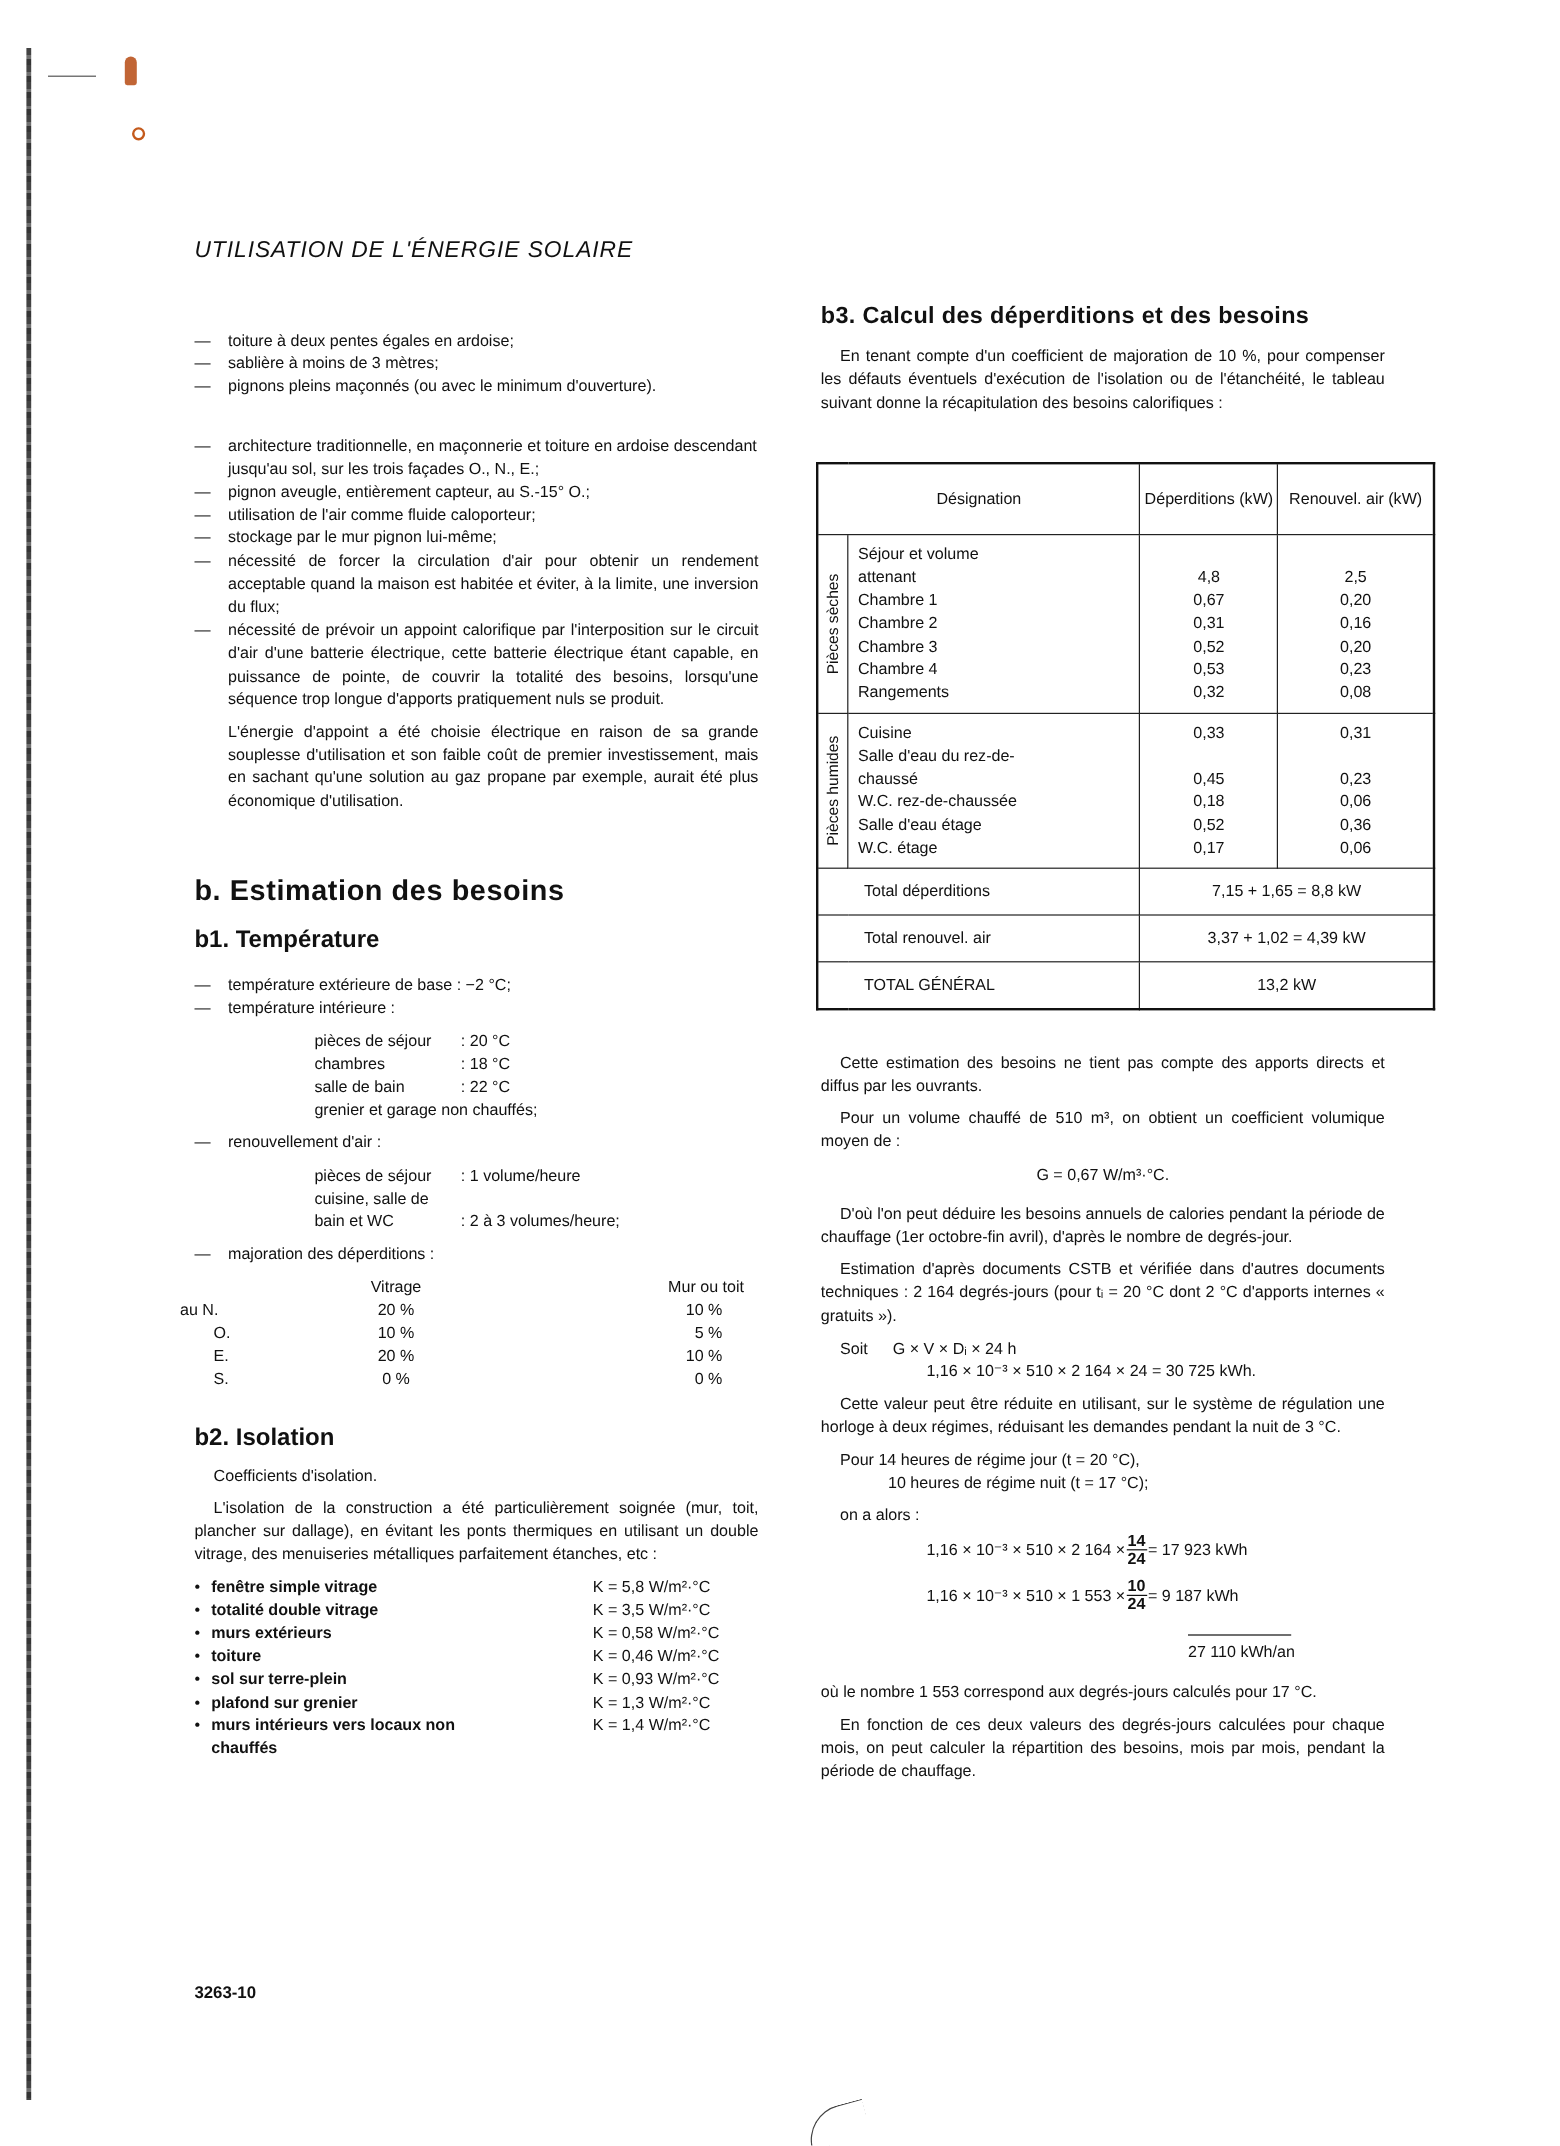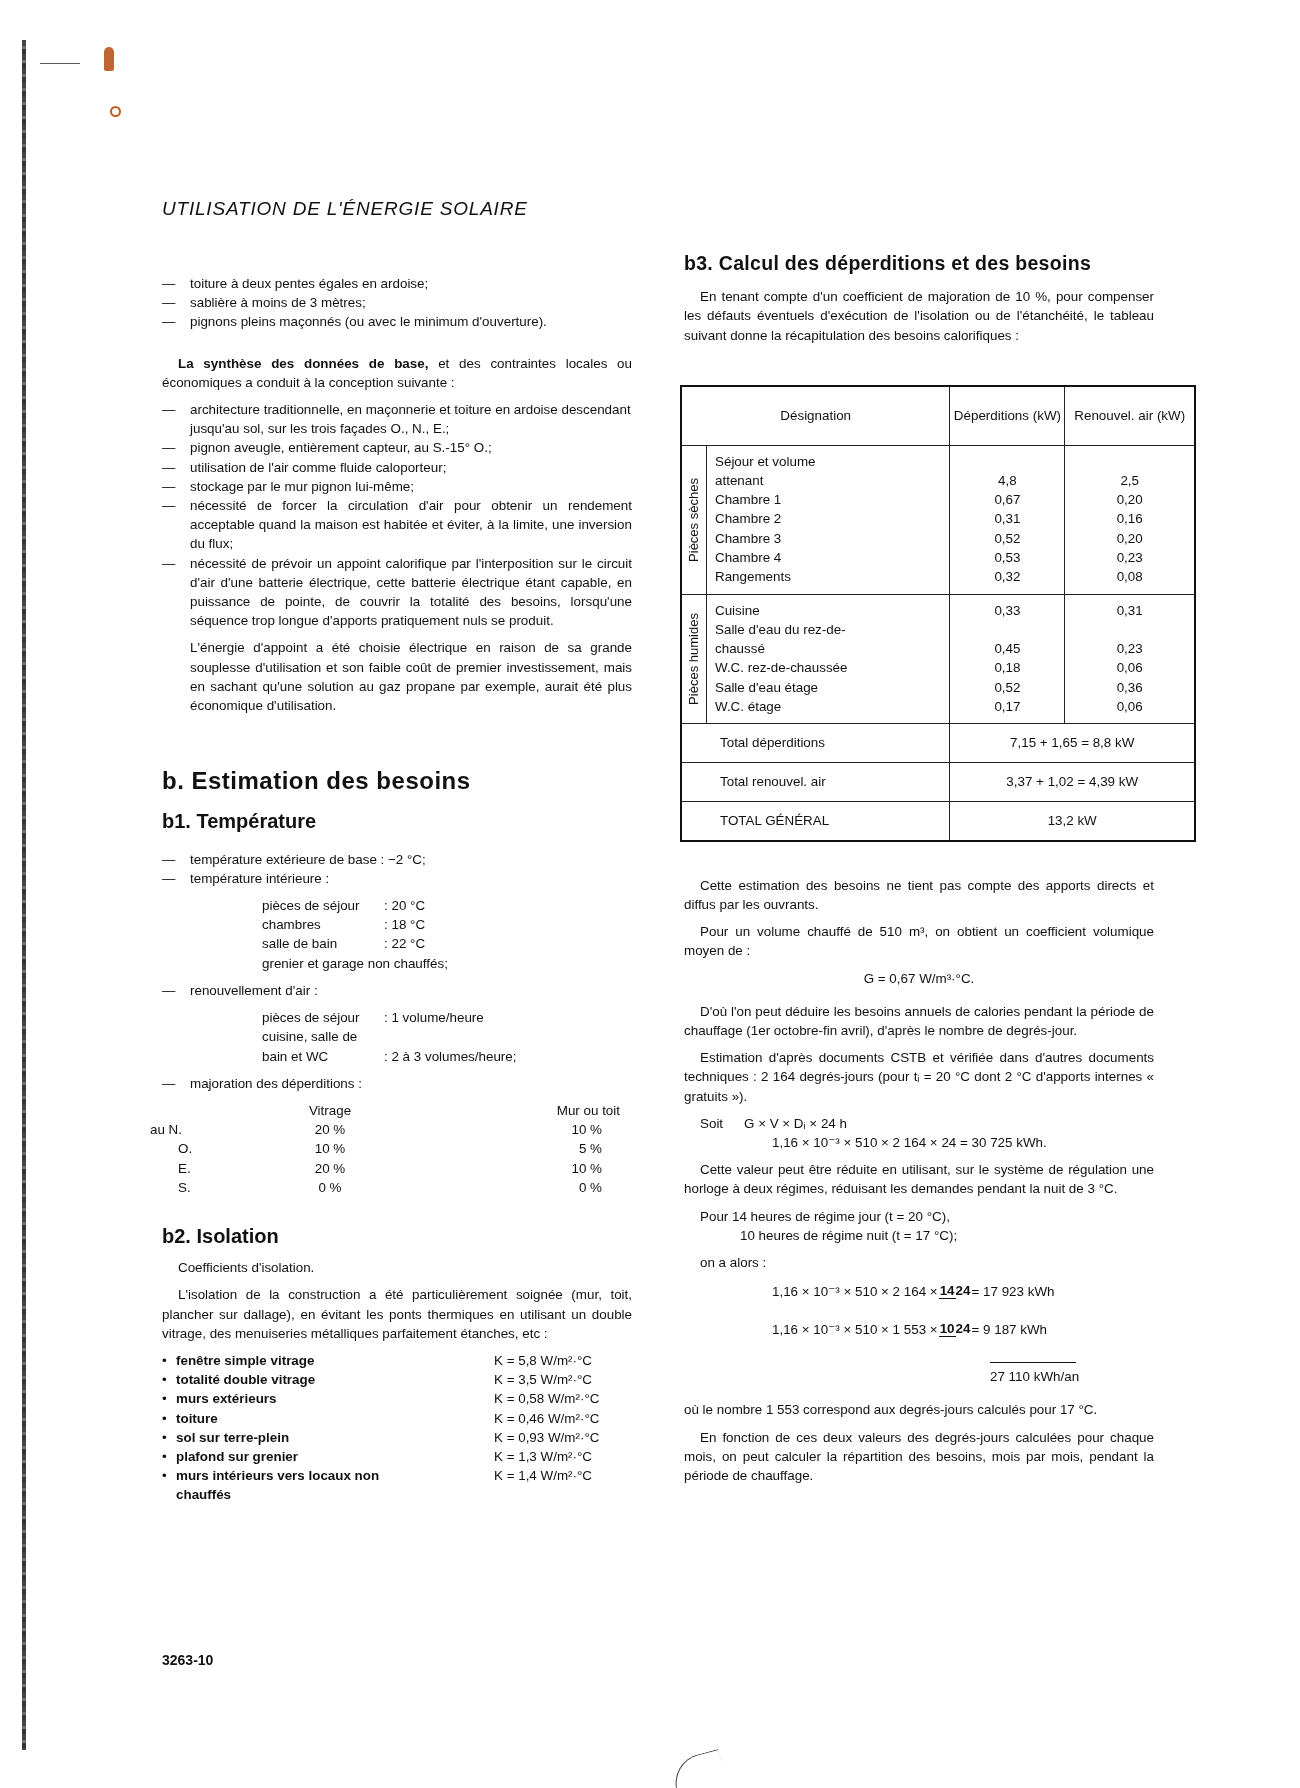--- a/index.html
+++ b/index.html
@@ -63,21 +63,21 @@
     position: absolute; left: 50%; top: 50%; transform: translate(-50%, -50%) rotate(-90deg);
     white-space: nowrap; font-size: 13px;
   }
   .bilan .names { padding: 6px 12px 6px 8px; vertical-align: top; }
   .bilan .nums { text-align: center; vertical-align: top; padding: 6px 0; }
   .bilan .total-row td { height: 36px; vertical-align: middle; }
   .bilan .total-label { padding-left: 38px; }
   .bilan .total-val { text-align: center; }
 
   .formula { text-align: center; margin: 0; }
-  .frac { display: inline-flex; align-items: center; vertical-align: middle; font-weight: bold; line-height: 14px; margin: 0 1px; }
+  .frac { display: inline-flex; flex-direction: column; align-items: center; vertical-align: middle; font-weight: bold; line-height: 14px; margin: 0 1px; }
   .frac .num { border-bottom: 1.5px solid #111; padding: 0 1px; }
   .eqline { display: flex; align-items: center; padding-left: 88px; height: 38px; text-align: center; }
   .rule-total { margin-left: 306px; width: 86px; border-top: 1.5px solid #111; margin-top: 14px; }
   .sum-line { padding-left: 306px; margin-top: 4px; }
 </style>
 </head>
 <body>
 
 <div class="binding-edge"></div>
 <div class="margin-mark"></div>
@@ -87,21 +87,20 @@
 
 <div class="running-head">UTILISATION DE L'ÉNERGIE SOLAIRE</div>
 
 <div class="col col-left">
   <ul class="dash-list">
     <li>toiture à deux pentes égales en ardoise;</li>
     <li>sablière à moins de 3 mètres;</li>
     <li>pignons pleins maçonnés (ou avec le minimum d'ouverture).</li>
   </ul>
   <div class="gap" style="height:22px"></div>
-  <p class="p"><b class="strong">La synthèse des données de base,</b><span> et des contraintes locales ou économiques a conduit à la conception suivante :</span></p>
   <div class="gap-s"></div>
   <ul class="dash-list">
     <li>architecture traditionnelle, en maçonnerie et toiture en ardoise descendant jusqu'au sol, sur les trois façades O., N., E.;</li>
     <li>pignon aveugle, entièrement capteur, au S.-15° O.;</li>
     <li>utilisation de l'air comme fluide caloporteur;</li>
     <li>stockage par le mur pignon lui-même;</li>
     <li style="text-align:justify">nécessité de forcer la circulation d'air pour obtenir un rendement acceptable quand la maison est habitée et éviter, à la limite, une inversion du flux;</li>
     <li style="text-align:justify">nécessité de prévoir un appoint calorifique par l'interposition sur le circuit d'air d'une batterie électrique, cette batterie électrique étant capable, en puissance de pointe, de couvrir la totalité des besoins, lorsqu'une séquence trop longue d'apports pratiquement nuls se produit.</li>
   </ul>
   <div class="gap-s"></div>

